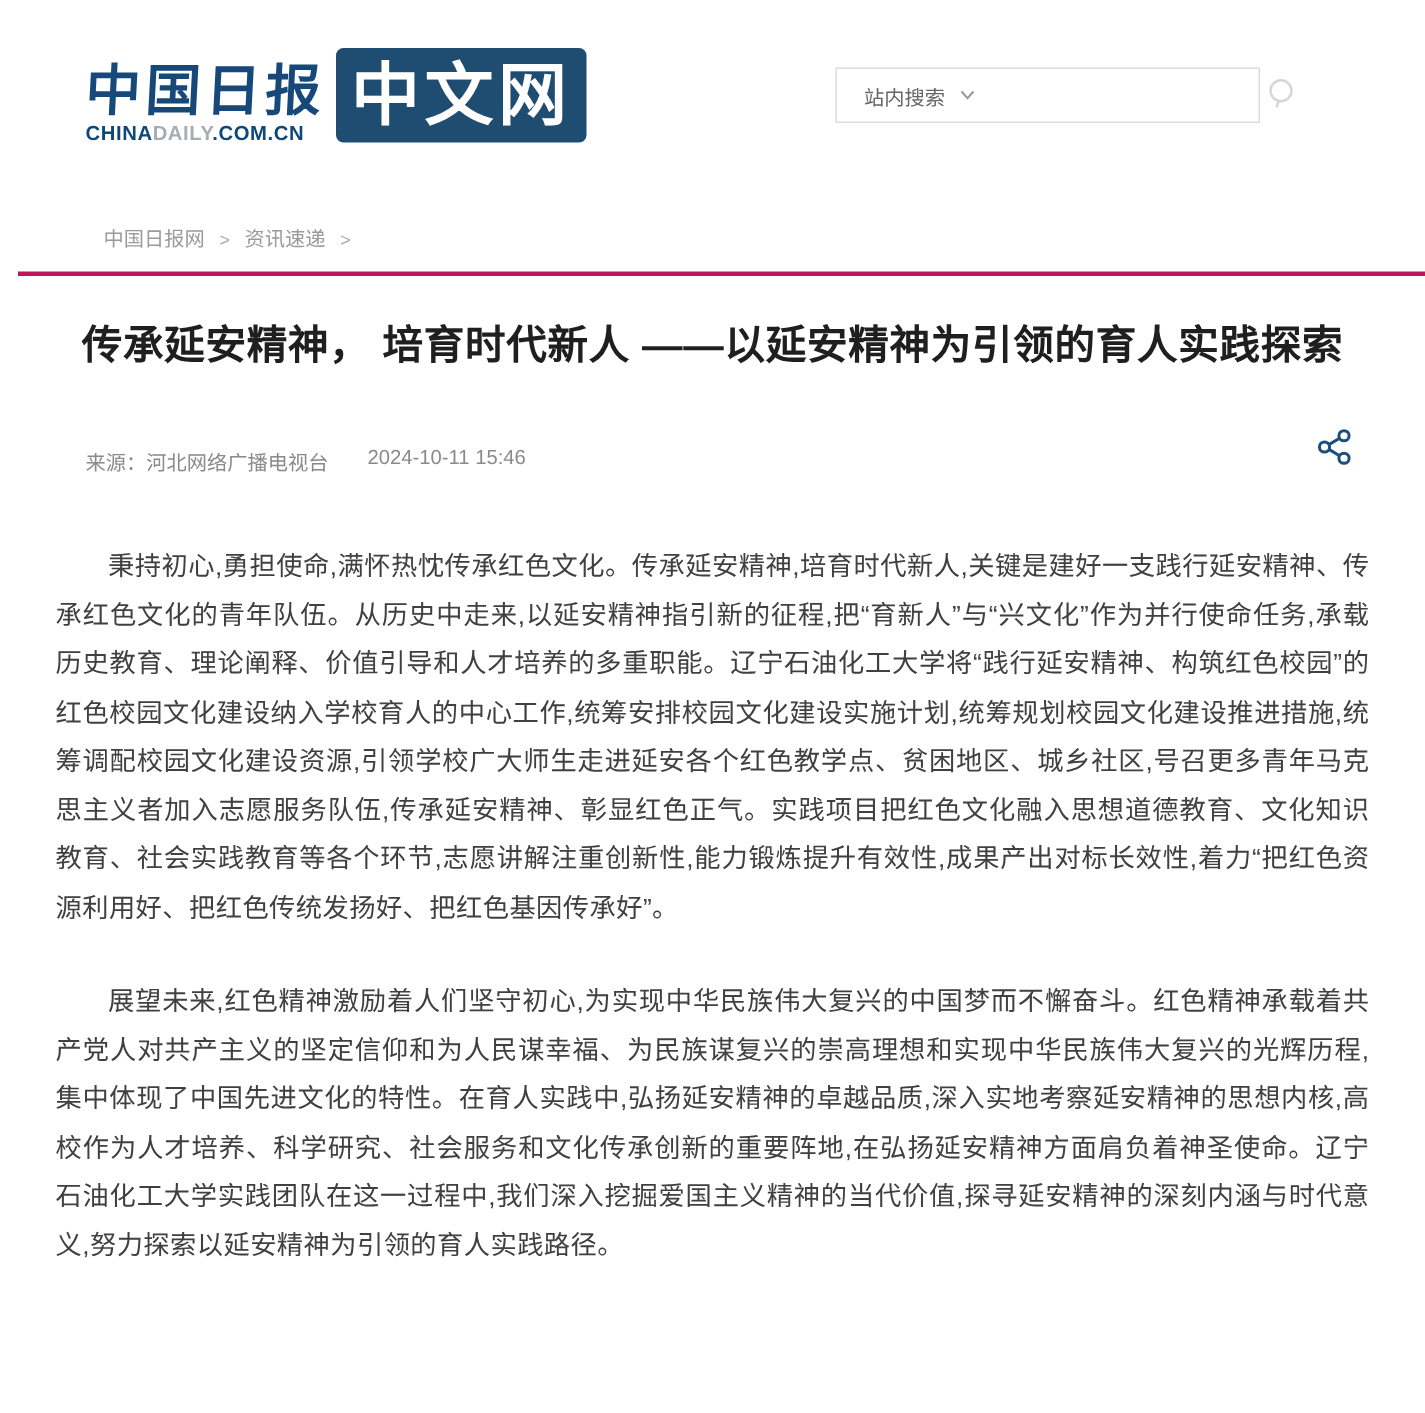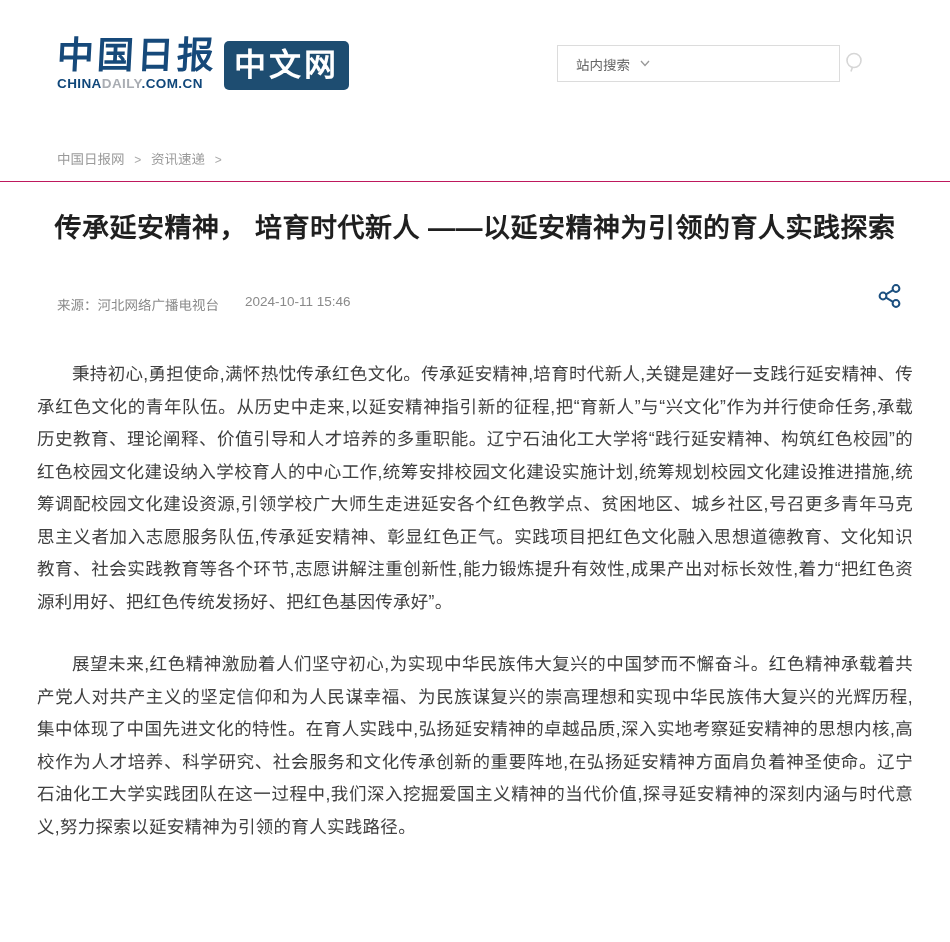--- a/index.html
+++ b/index.html
@@ -21,21 +21,21 @@
   .logo-cn {
     font-family:"DejaVu Serif","Liberation Serif",serif;
     font-weight:700; font-size:37px; line-height:1;
     color:#16497a; letter-spacing:3px; transform:skewX(-3deg);
   }
   .logo-en { font-size:13.5px; font-weight:700; letter-spacing:.4px; margin-top:3px; line-height:1; }
   .logo-en .en-blue { color:#10477a; }
   .logo-en .en-gray { color:#a9adb3; }
   .logo-badge {
     margin-left:7px; background:#1e4d71; color:#fff;
-    font-weight:700; font-size:32px; line-height:1;
+    font-weight:700; font-size:46px; line-height:1;
     padding:8px 10px 9px; border-radius:5px; letter-spacing:3px;
   }
 
   
   .search-box {
     width:283px; height:37px; border:1px solid #dcdcdc;
     display:flex; align-items:center; background:#fff;
   }
   .search-scope {
     display:flex; align-items:center; gap:10px;
@@ -59,21 +59,22 @@
     padding:0 74px 0 58px;
   }
   .nav-item {
     color:#ffffff; font-size:16.5px; text-decoration:none;
     letter-spacing:1px; cursor:pointer;
   }
 
   
   .breadcrumb {
     padding:21px 0 13px 57px; font-size:13.5px; color:#9b9b9b;
-    border-bottom:1px solid #be185d;
+    border-bottom:3px solid #be185d;
+    margin-left:12px;
   }
   .breadcrumb a { color:#9b9b9b; text-decoration:none; cursor:pointer; }
   .breadcrumb .sep { margin:0 6px; color:#aaa; font-size:12px; }
 
   
   .article { padding:0 37px; }
   .article-title {
     margin-top:27px; text-align:center;
     font-size:27px; line-height:39px; font-weight:700; color:#1f1f1f;
     letter-spacing:.5px;

